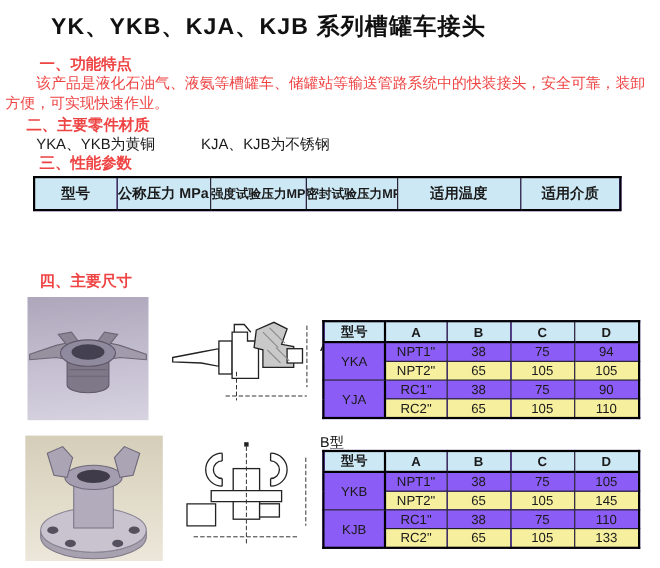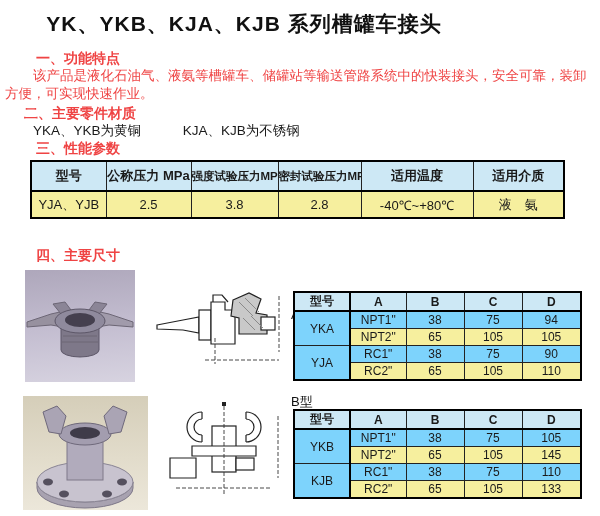--- a/index.html
+++ b/index.html
@@ -16,21 +16,21 @@
   #mat-head{top:105px;left:24px;}
   #perf-head{top:140px;left:36px;}
   #size-head{top:247px;left:36px;}
   .body-text{
     position:absolute;top:67px;left:5px;width:590px;margin:0;
     font-size:13.5px;line-height:18px;text-indent:28px;color:#ef4444;
   }
   .materials{position:absolute;top:122px;left:33px;font-size:13.5px;white-space:nowrap;}
   .materials .m2{margin-left:38px;}
 
-  table{border-collapse:collapse;table-layout:fixed;background:#7dd3fc;}
+  table{border-collapse:collapse;table-layout:fixed;background:#8b5cf6;}
   th,td{padding:0;text-align:center;vertical-align:middle;overflow:hidden;white-space:nowrap;}
 
   .perf{position:absolute;top:160px;left:30px;width:533px;border:2px solid #000;}
   .perf th,.perf td{border:1px solid #222;font-size:13px;}
   .perf thead th{background:#cde8f5;height:28px;font-weight:bold;border-bottom:2px solid #000;}
   .perf th.small{font-size:11.5px;}
   .perf td{height:25px;}
   tr.yellow td{background:#f6ef9e;}
 
   .type-label{position:absolute;font-size:13px;color:#111;white-space:nowrap;}
@@ -83,28 +83,20 @@
     <tr>
       <th>型号</th>
       <th>公称压力 MPa</th>
       <th class="small">强度试验压力MPa</th>
       <th class="small">密封试验压力MPa</th>
       <th>适用温度</th>
       <th>适用介质</th>
     </tr>
   </thead>
   <tbody>
-    <tr class="yellow">
-      <td>YJA、YJB</td>
-      <td>2.5</td>
-      <td>3.8</td>
-      <td>2.8</td>
-      <td>-40℃~+80℃</td>
-      <td>液　氨</td>
-    </tr>
   </tbody>
 </table>
 
 <div class="sec-head" id="size-head">四、主要尺寸</div>
 
 <div class="photo" id="photo-a">
   <svg width="110" height="112" viewBox="0 0 110 112">
     <polygon points="2,52 26,44 44,40 44,58 26,55 2,57" fill="#97919f" stroke="#6c6675" stroke-width="1"></polygon>
     <polygon points="108,52 84,44 66,40 66,58 84,55 108,57" fill="#a19bab" stroke="#6c6675" stroke-width="1"></polygon>
     <polygon points="36,44 28,34 40,32 46,40" fill="#8b8596" stroke="#6c6675" stroke-width="1"></polygon>

